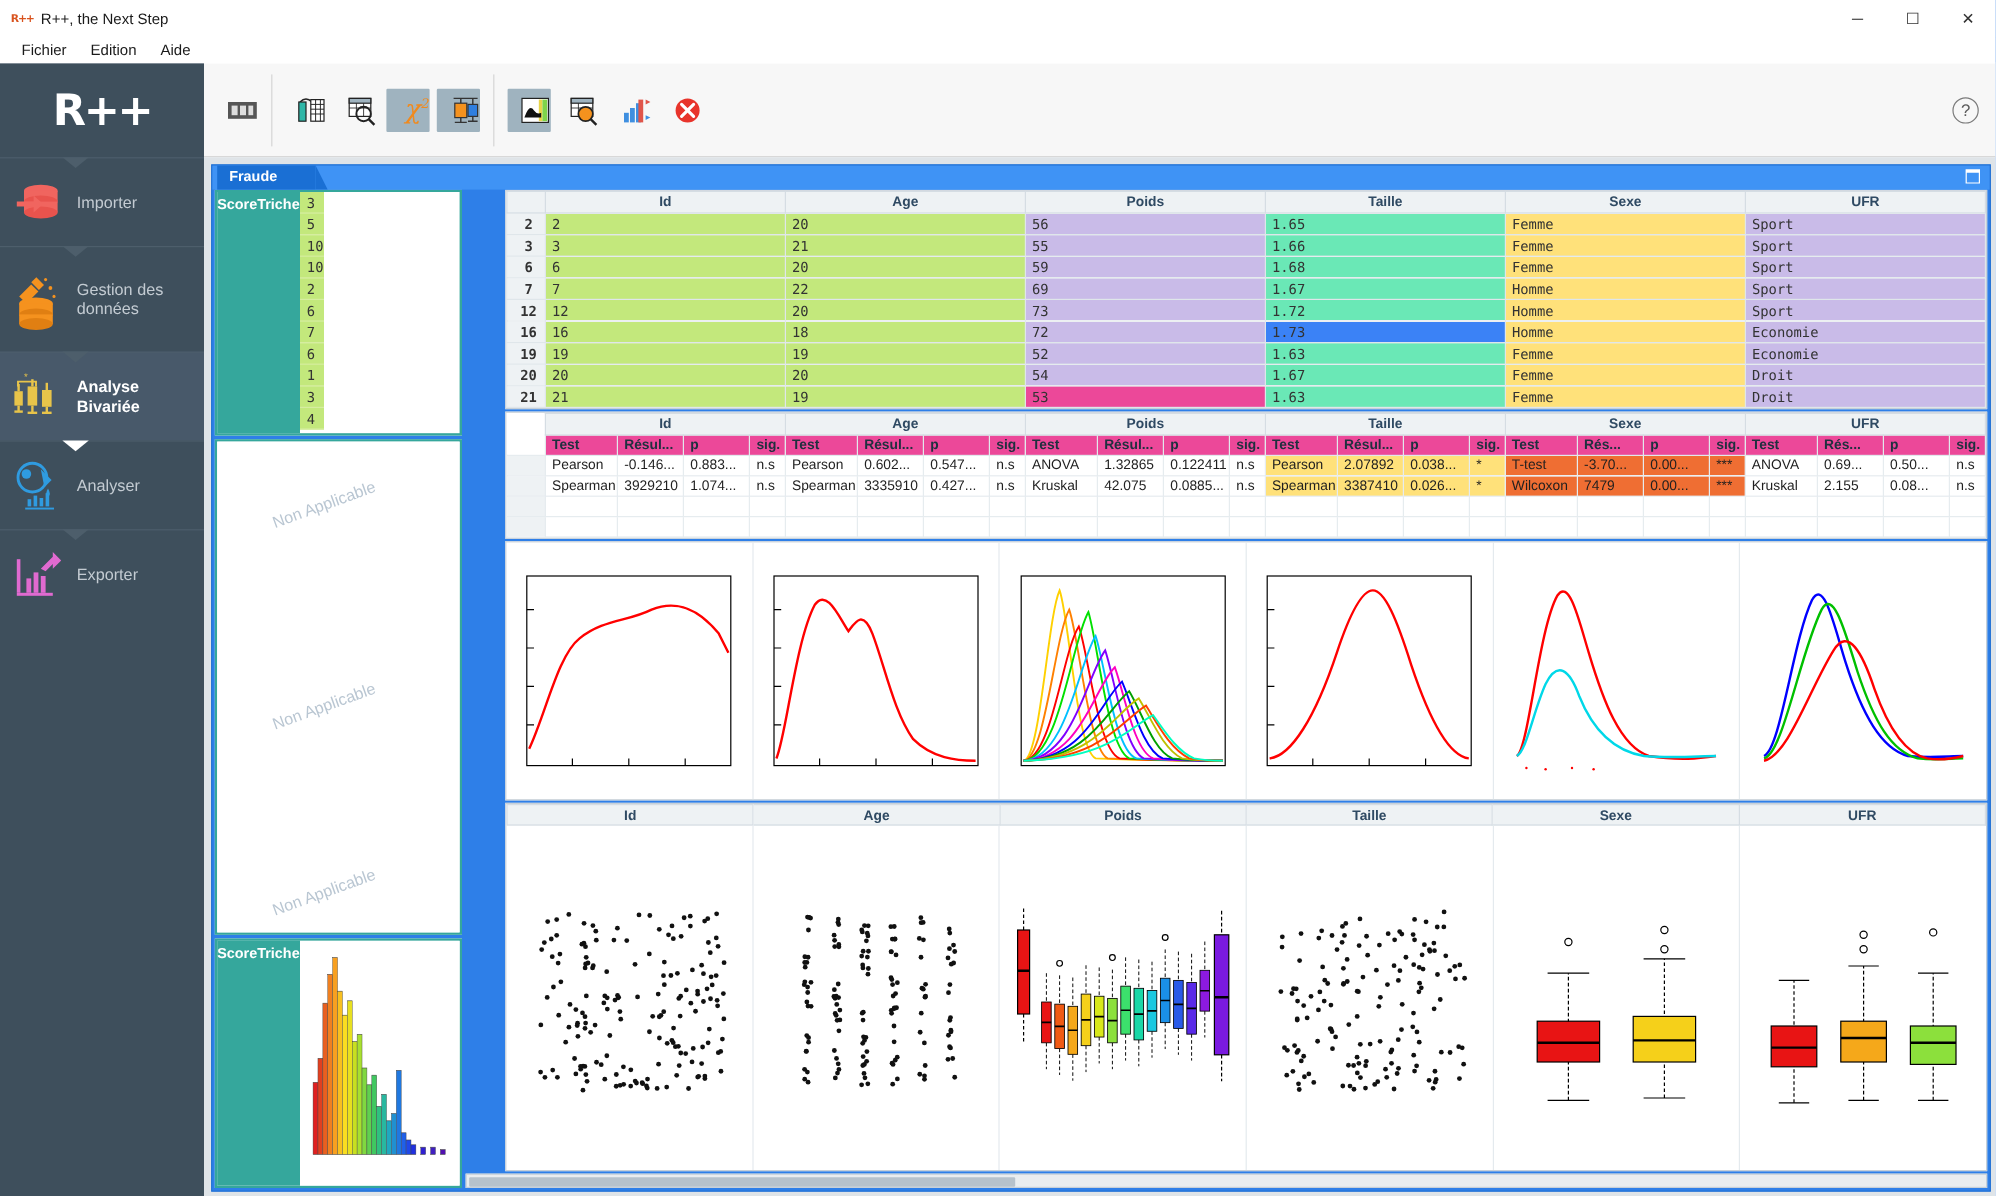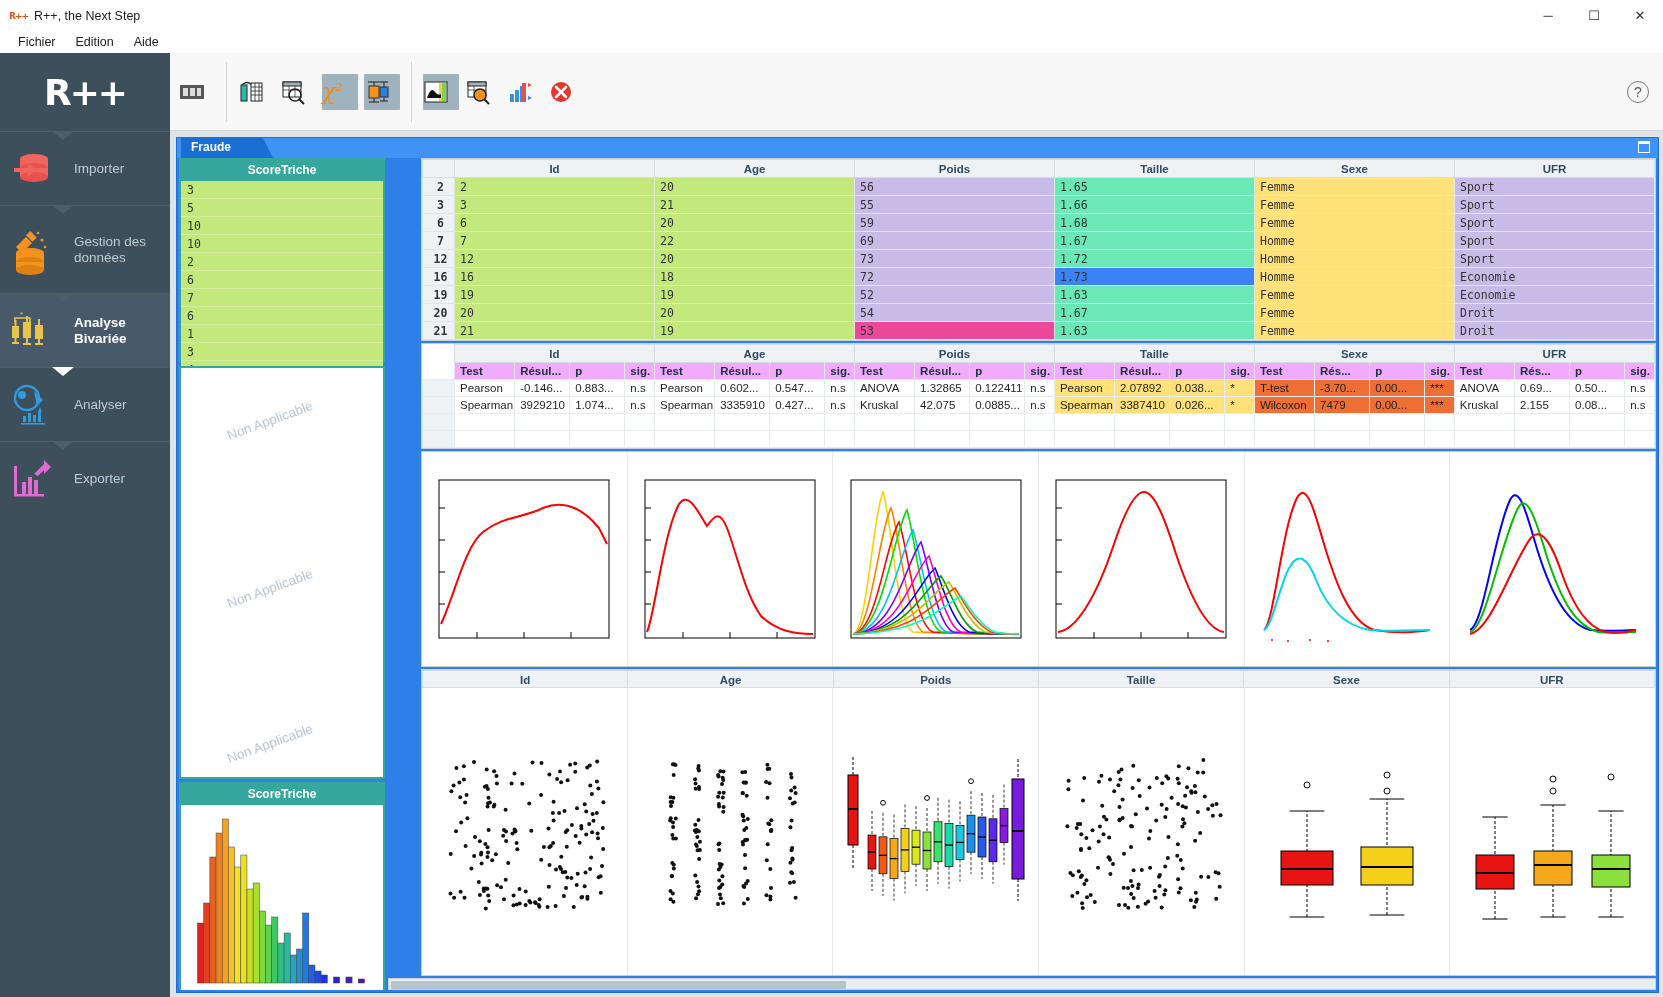--- a/index.html
+++ b/index.html
@@ -38,40 +38,40 @@
   
   .app{ position:absolute; top:53px; left:0; right:0; bottom:0; display:flex; }
 
   
   .sidebar{ width:170px; background:#3e4f5c; flex:0 0 170px; position:relative; }
   .logo{ height:78px; display:flex; align-items:center; justify-content:center;
          background:#3e4f5c; }
   .logo-txt{ color:#fff; font-size:36px; font-weight:bold; letter-spacing:-2px;
     font-family:"DejaVu Sans", sans-serif; }
   .nav{ position:relative; }
-  .nav-item{ height:74px; display:flex; align-items:center; gap:20px;
+  .nav-item{ height:74px; display:flex; align-items:center; gap:10px;
     padding-left:10px; border-top:1px solid #4d5e6b; position:relative; color:#c3cbd2; }
   .nav-item.tall{ height:88px; }
   .nav-item.active{ background:#48596a; }
   .nav-item .lbl{ font-size:13.5px; line-height:1.18; }
   .nav-item.active .lbl{ color:#ffffff; font-weight:bold; }
   .nav-sep-arrow{
     position:absolute; left:52px; top:-1px; width:0;height:0;
     border-left:11px solid transparent; border-right:11px solid transparent;
     border-top:9px solid #4d5e6b;
   }
   .nav-sep-arrow.white{ border-top-color:#ffffff; }
   .nav-item .ico{ width:44px; height:46px; flex:0 0 44px; position:relative; }
 
   
   .content{ flex:1; position:relative; background:#ffffff; display:flex; flex-direction:column; }
   .toolbar{ height:78px; background:#f7f7f7; display:flex; align-items:center;
             border-bottom:1px solid #d8d8d8; position:relative; }
   .tb-sep{ width:1px; height:60px; background:#d5d5d5; margin:0 8px; }
-  .tbtn{ width:36px;height:36px; margin:0 3px; display:flex;align-items:center;justify-content:flex-start;
+  .tbtn{ width:36px;height:36px; margin:0 3px; display:flex;align-items:center;justify-content:flex-end;
     border-radius:1px; }
   .tbtn.sel{ background:#9fb3bf; }
   .help{ position:absolute; right:14px; top:50%; transform:translateY(-50%);
     width:22px;height:22px;border:1.6px solid #7b7b7b;border-radius:50%;
     color:#5b5b5b;font-size:14px;display:flex;align-items:center;justify-content:center; }
 
   
   .workspace{ flex:1; background:#dfe4e8; position:relative; padding:6px 4px 4px 6px; }
   .mdi{ position:absolute; left:6px; right:4px; top:6px; bottom:4px;
         background:#2e7fe8; border:1px solid #1e6fd0; display:flex; flex-direction:column; }
@@ -83,21 +83,21 @@
   .mdi-tab:after{
     content:""; position:absolute; right:-10px; top:0;
     border-left:10px solid #1a6fd4; border-top:20px solid transparent; }
   .mdi-min{ position:absolute; right:8px; top:3px; width:12px;height:12px;
      border:1.4px solid #fff; border-top-width:3px; }
   .mdi-body{ flex:1; display:flex; background:#2e7fe8; padding:0 2px 2px 2px; overflow:hidden; }
 
   
   .leftcol{ width:206px; flex:0 0 206px; display:flex; flex-direction:column;
             margin-right:3px; }
-  .lc-panel{ background:#fff; border:2px solid #35a79c; display:flex; flex-direction:column; }
+  .lc-panel{ background:#fff; border:2px solid #35a79c; display:flex; flex-direction:row; }
   .lc-head{ background:#35a79c; color:#fff; font-size:12px; font-weight:bold;
             text-align:center; padding:3px 0 4px; }
   .lc-list{ }
   .lc-cell{ background:#c3e87c; height:18px; line-height:18px; padding-left:6px;
             font-size:11.5px; color:#333; border-bottom:1px solid #d6eda0;
             font-family:"DejaVu Sans Mono", monospace; }
   .lc-na{ flex:1; background:#fff; position:relative; overflow:hidden; }
   .na-txt{ position:absolute; color:#b9c6d2; font-size:13.5px;
            transform:rotate(-20deg); white-space:nowrap; }
 
@@ -117,21 +117,21 @@
     overflow:hidden; }
   td.rowhdr{ background:#eef2f4; color:#2f4a63; font-weight:bold; text-align:center;
     padding-left:0; font-family:"Liberation Sans",sans-serif; font-size:11px;}
 
   
   table.stats{ border-collapse:collapse; width:100%; table-layout:fixed; }
   table.stats th.grp{
     background:#eef2f4; color:#2f4a63; font-size:11.5px; font-weight:bold;
     height:18px; border:1px solid #d5dde3; text-align:center; }
   table.stats th.sub{
-    background:#f0abfc; color:#20303f; font-size:11.5px; font-weight:bold;
+    background:#ec4899; color:#20303f; font-size:11.5px; font-weight:bold;
     height:17px; border:1px solid #e2e8ec; text-align:left; padding-left:5px; }
   table.stats td{
     height:17px; font-size:11.5px; border:1px solid #e6ecef; padding-left:5px;
     color:#1f1f1f; white-space:nowrap; overflow:hidden; }
   td.hl-yellow{ background:#ffe17a; }
   td.hl-orange{ background:#ef6e33; color:#fff; }
   tr.blank td{ height:17px; border:1px solid #e6ecef; background:#fff; }
 
   
   .plotrow{ display:flex; }

